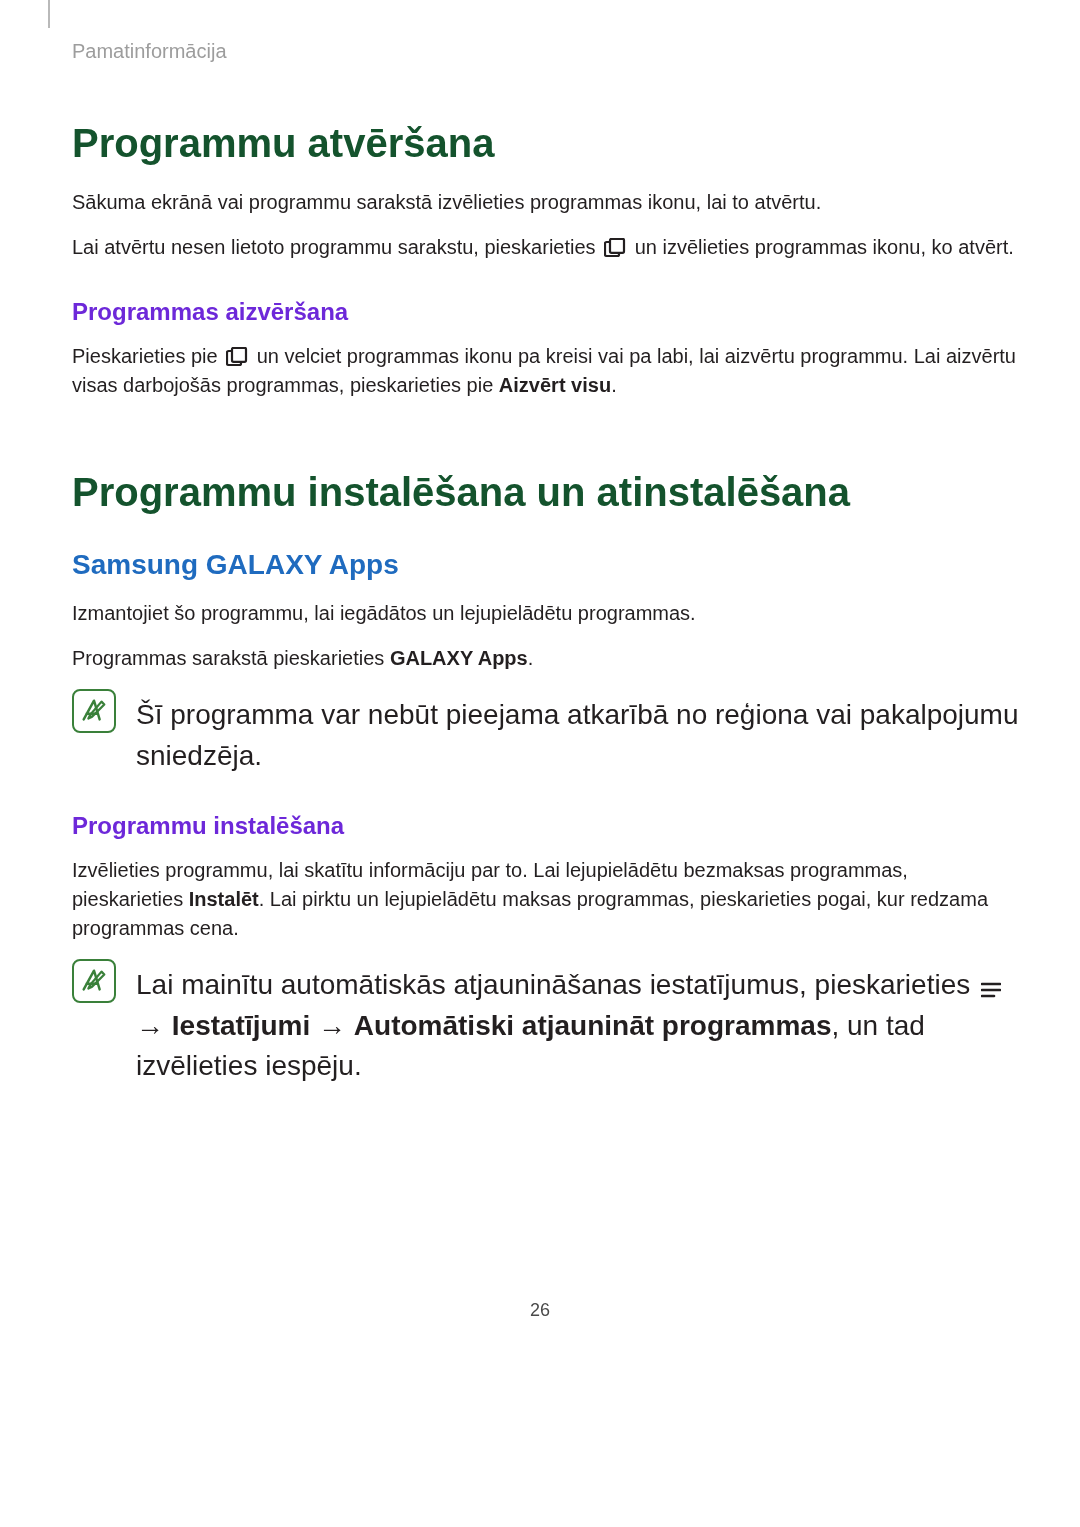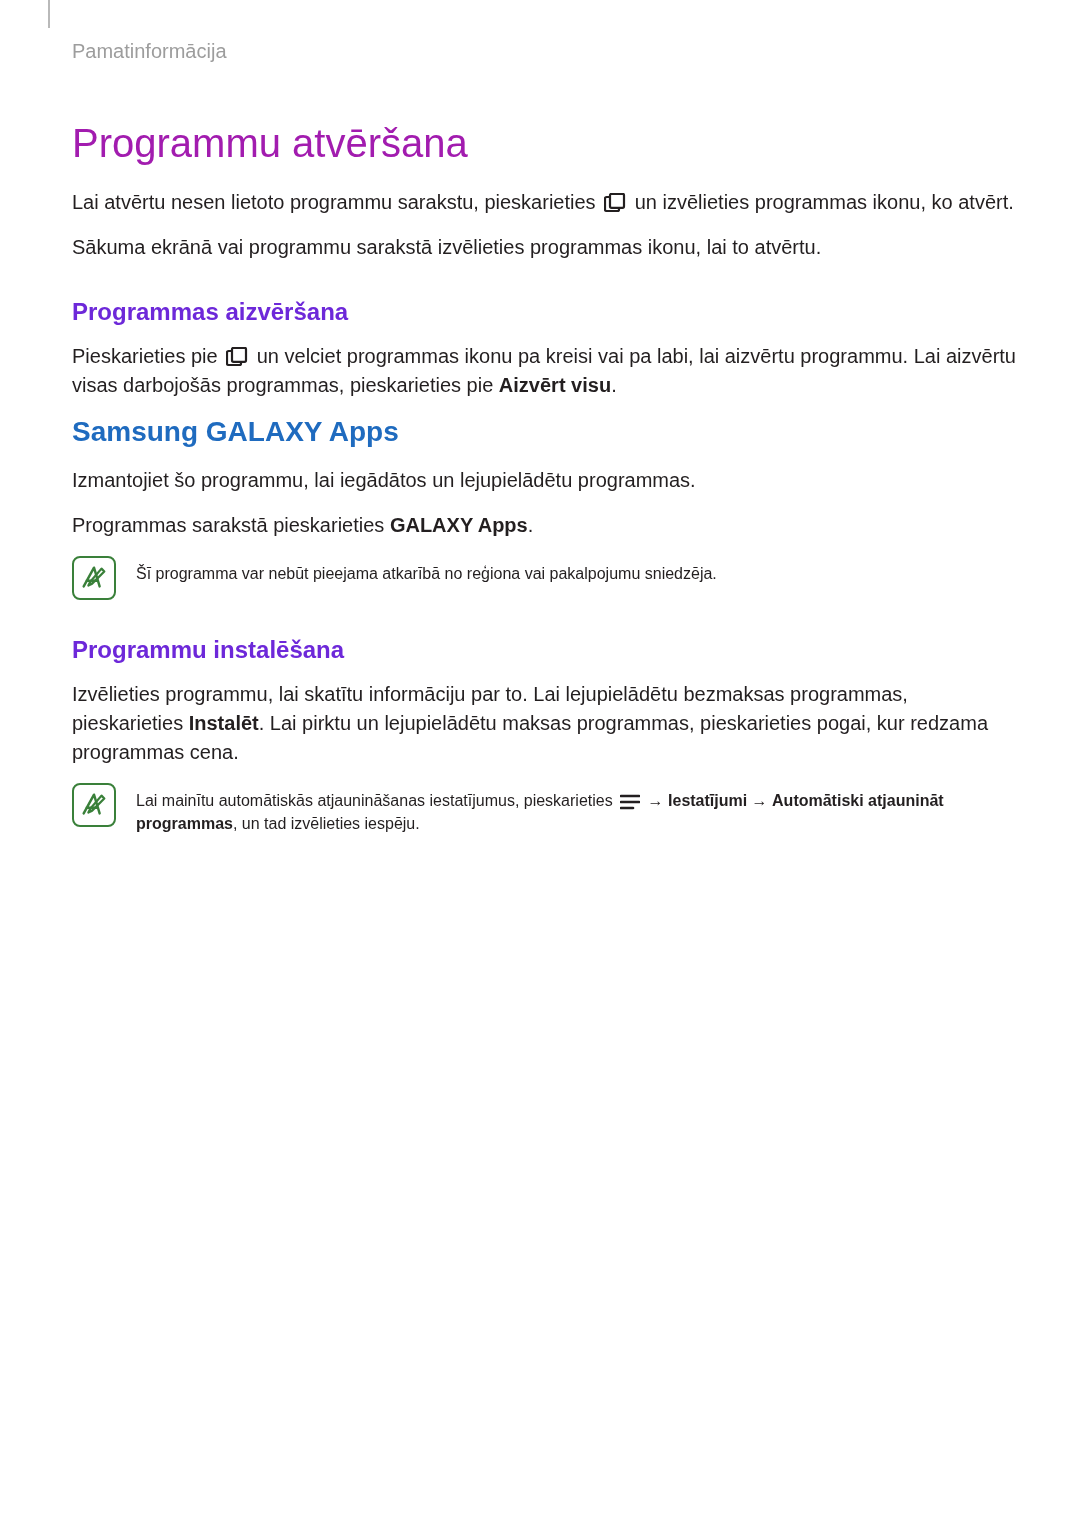--- a/index.html
+++ b/index.html
@@ -19,23 +19,23 @@
     background: #b9b9b9;
   }
   .running-head {
     color: #9d9d9d;
     font-size: 20px;
     margin-left: 0;
     margin-top: 6px;
     margin-bottom: 58px;
   }
   h1 {
-    color: #a21caf;
+    color: #14532d;
     font-size: 40px;
-    font-weight: 400;
+    font-weight: 700;
     margin-bottom: 22px;
   }
   h1.second { margin-top: 70px; margin-bottom: 34px; }
   h2.sub-blue {
     color: #1f6bbf;
     font-size: 28px;
     font-weight: 700;
     margin-bottom: 18px;
   }
   h3.sub-black {
@@ -46,21 +46,21 @@
     margin-bottom: 16px;
   }
   p { font-size: 20px; line-height: 1.45; margin-bottom: 16px; }
   .bold { font-weight: 700; }
   .note-block {
     display: flex;
     align-items: flex-start;
     gap: 20px;
     margin: 14px 0 8px 0;
   }
-  .note-block .note-text { flex: 1; font-size: 16px; line-height: 1.45; padding-top: 6px; }
+  .note-block .note-text { flex: 1; font-size: 28px; line-height: 1.45; padding-top: 6px; }
   .note-icon {
     width: 44px; height: 44px; border: 2px solid #3a803a; border-radius: 8px;
     display: inline-flex; align-items: center; justify-content: center;
     flex-shrink: 0;
   }
   .note-icon svg { width: 30px; height: 30px; }
   .inline-icon {
     display: inline-block;
     vertical-align: -4px;
     margin: 0 3px;
@@ -78,46 +78,47 @@
 </head>
 <body>
 
 <div class="page">
   <div class="spine"></div>
 
   <div class="running-head">Pamatinformācija</div>
 
   <h1>Programmu atvēršana</h1>
 
+  <p>Sākuma ekrānā vai programmu sarakstā izvēlieties programmas ikonu, lai to atvērtu.</p>
+
   <p>
     <span>Lai atvērtu nesen lietoto programmu sarakstu, pieskarieties </span>
     <span class="inline-icon">
       <svg width="22" height="20" viewBox="0 0 22 20">
         <rect x="1" y="4" width="14" height="14" rx="1.5" fill="none" stroke="#231f20" stroke-width="2.2"></rect>
         <rect x="6" y="0.8" width="14" height="14" rx="1.5" fill="#fff" stroke="#231f20" stroke-width="2.2"></rect>
       </svg>
     </span>
     <span> un izvēlieties programmas ikonu, ko atvērt.</span>
   </p>
-
-  <p>Sākuma ekrānā vai programmu sarakstā izvēlieties programmas ikonu, lai to atvērtu.</p>
 
   <h3 class="sub-black">Programmas aizvēršana</h3>
 
   <p>
     <span>Pieskarieties pie </span>
     <span class="inline-icon">
       <svg width="22" height="20" viewBox="0 0 22 20">
         <rect x="1" y="4" width="14" height="14" rx="1.5" fill="none" stroke="#231f20" stroke-width="2.2"></rect>
         <rect x="6" y="0.8" width="14" height="14" rx="1.5" fill="#fff" stroke="#231f20" stroke-width="2.2"></rect>
       </svg>
     </span>
     <span> un velciet programmas ikonu pa kreisi vai pa labi, lai aizvērtu programmu. Lai aizvērtu visas darbojošās programmas, pieskarieties pie </span><span class="bold">Aizvērt visu</span><span>.</span>
   </p>
 
+  <h1 class="second">Programmu instalēšana un atinstalēšana</h1>
 
   <h2 class="sub-blue">Samsung GALAXY Apps</h2>
 
   <p>Izmantojiet šo programmu, lai iegādātos un lejupielādētu programmas.</p>
 
   <p>
     <span>Programmas sarakstā pieskarieties </span><span class="bold">GALAXY Apps</span><span>.</span>
   </p>
 
   <div class="note-block">
@@ -148,13 +149,14 @@
       <span>Lai mainītu automātiskās atjaunināšanas iestatījumus, pieskarieties </span><span class="inline-icon">
         <svg width="20" height="16" viewBox="0 0 20 16">
           <line x1="1" y1="2" x2="19" y2="2" stroke="#231f20" stroke-width="2.6" stroke-linecap="round"></line>
           <line x1="1" y1="8" x2="19" y2="8" stroke="#231f20" stroke-width="2.6" stroke-linecap="round"></line>
           <line x1="1" y1="14" x2="13" y2="14" stroke="#231f20" stroke-width="2.6" stroke-linecap="round"></line>
         </svg>
       </span><span> → </span><span class="bold">Iestatījumi</span><span> → </span><span class="bold">Automātiski atjaunināt programmas</span><span>, un tad izvēlieties iespēju.</span>
     </div>
   </div>
 
+  <div class="page-number">26</div>
 </div>
 
 </body></html>

